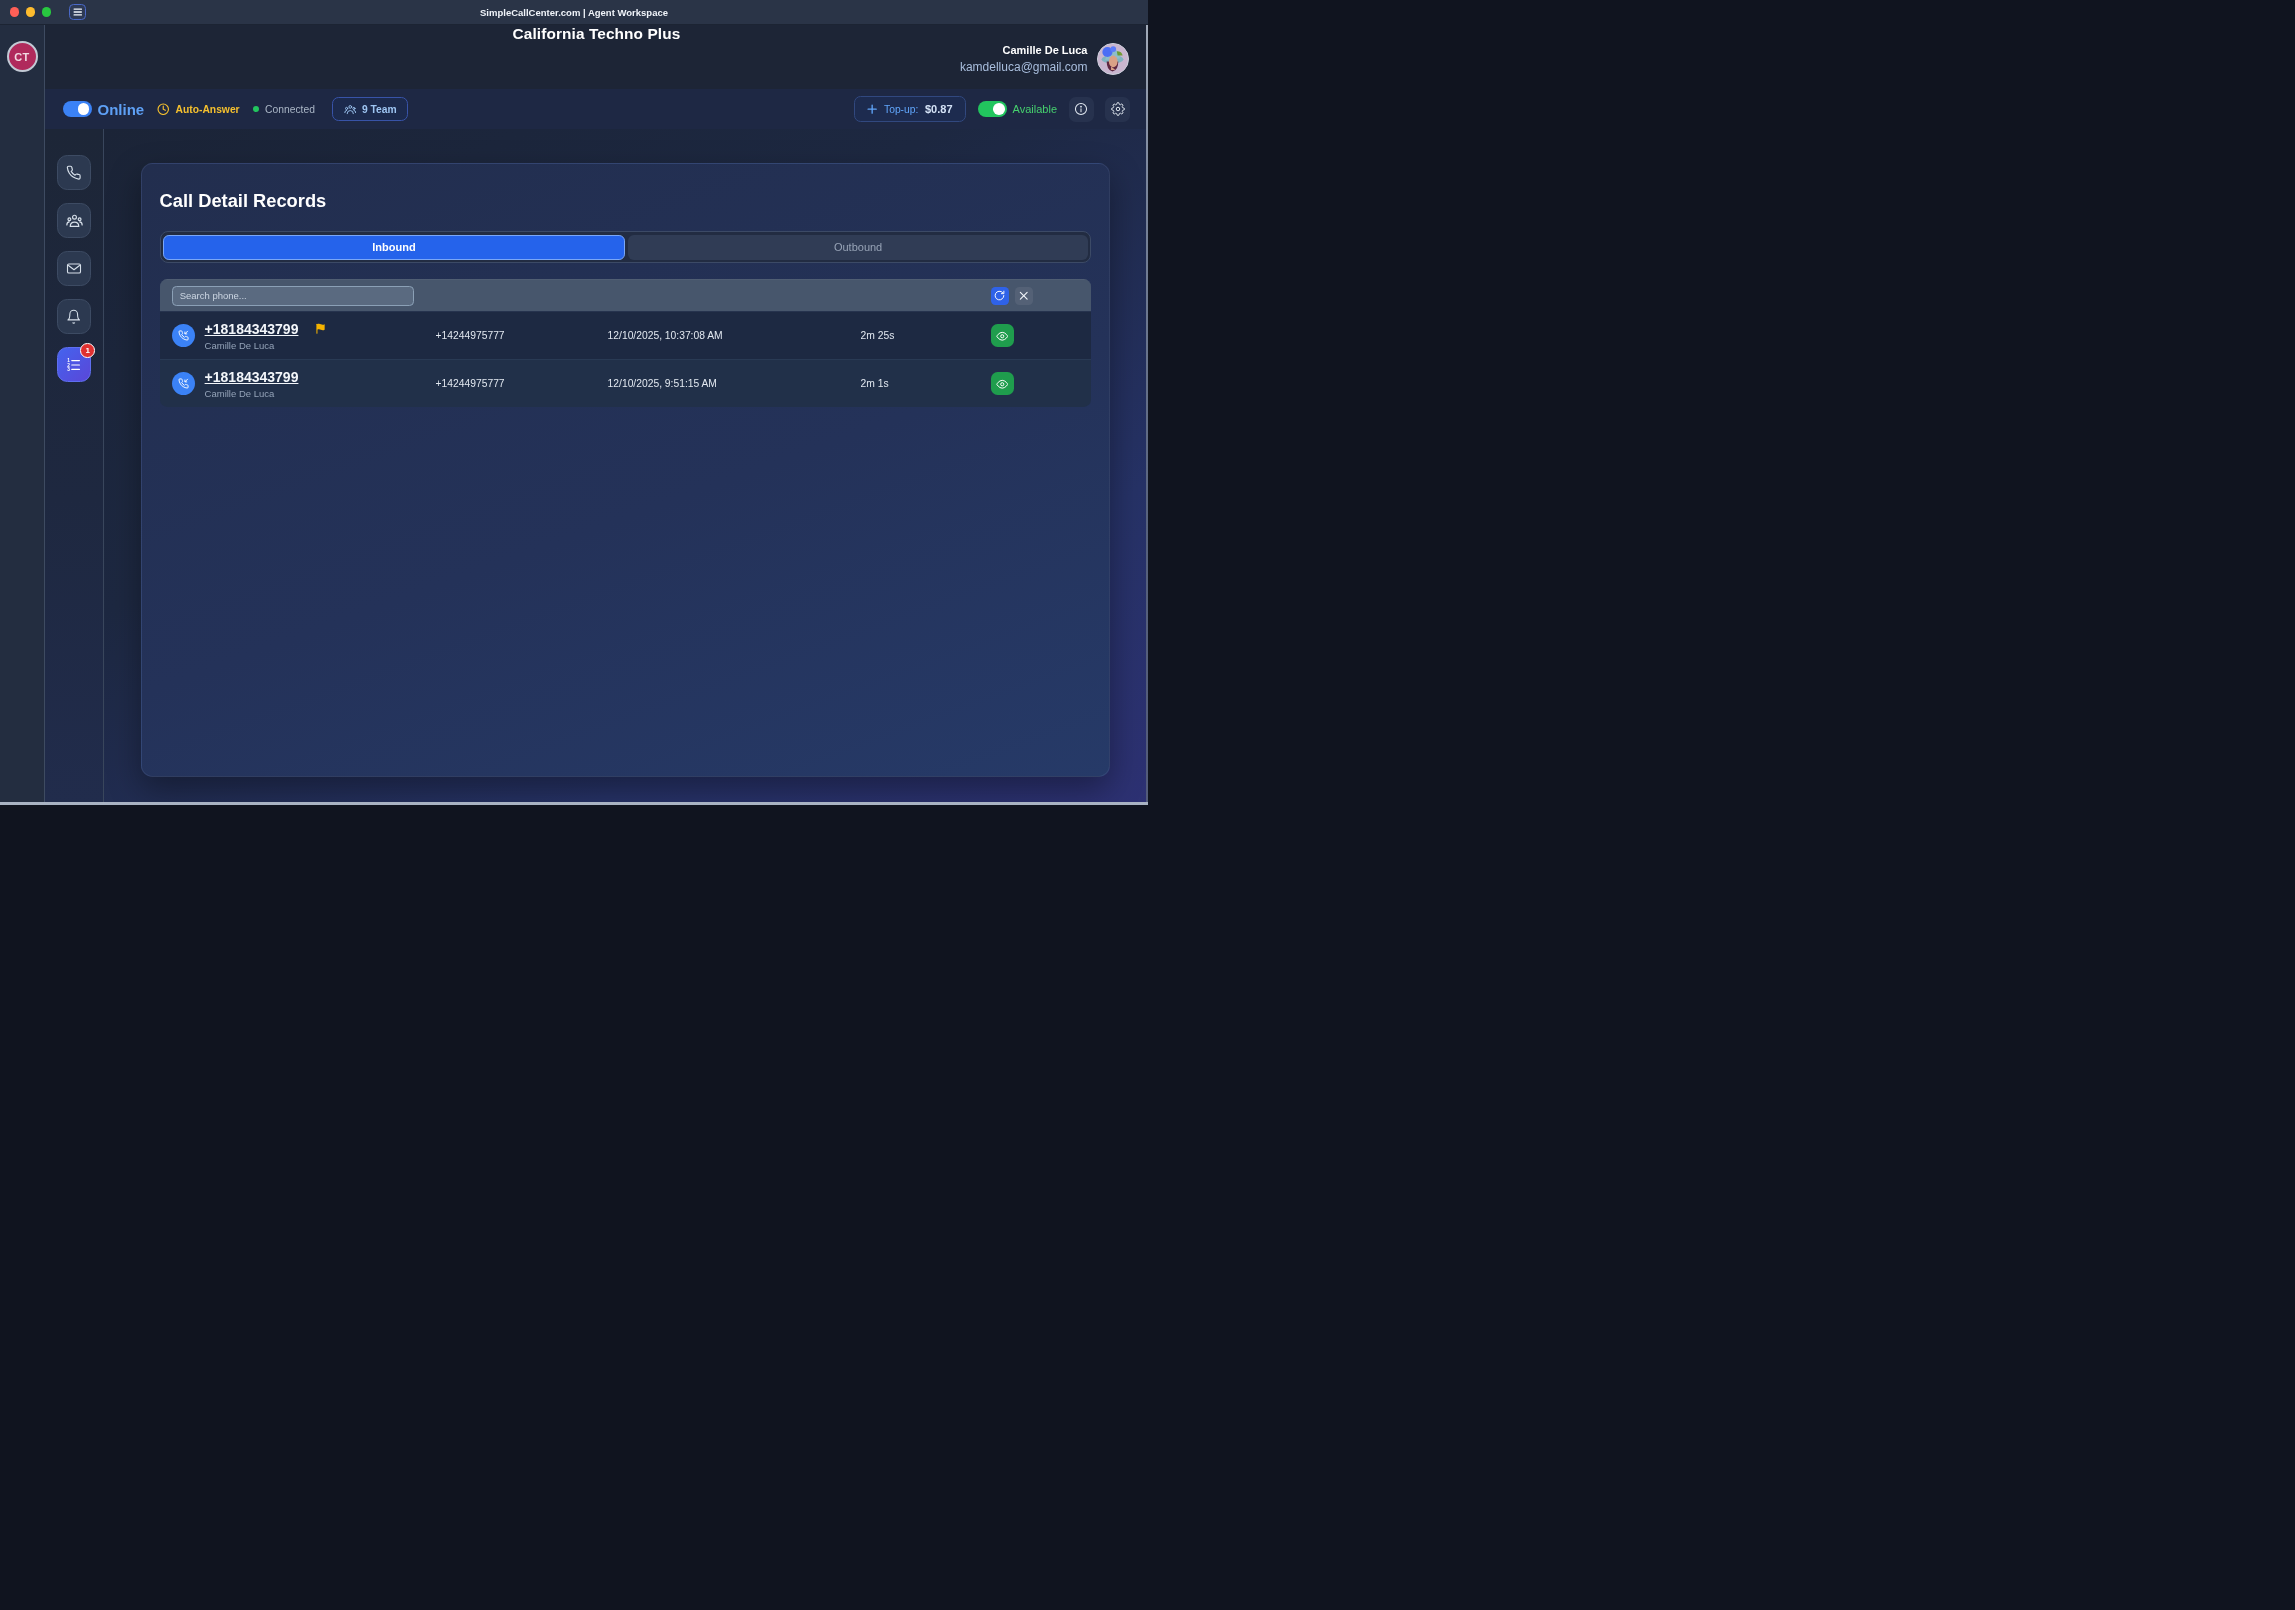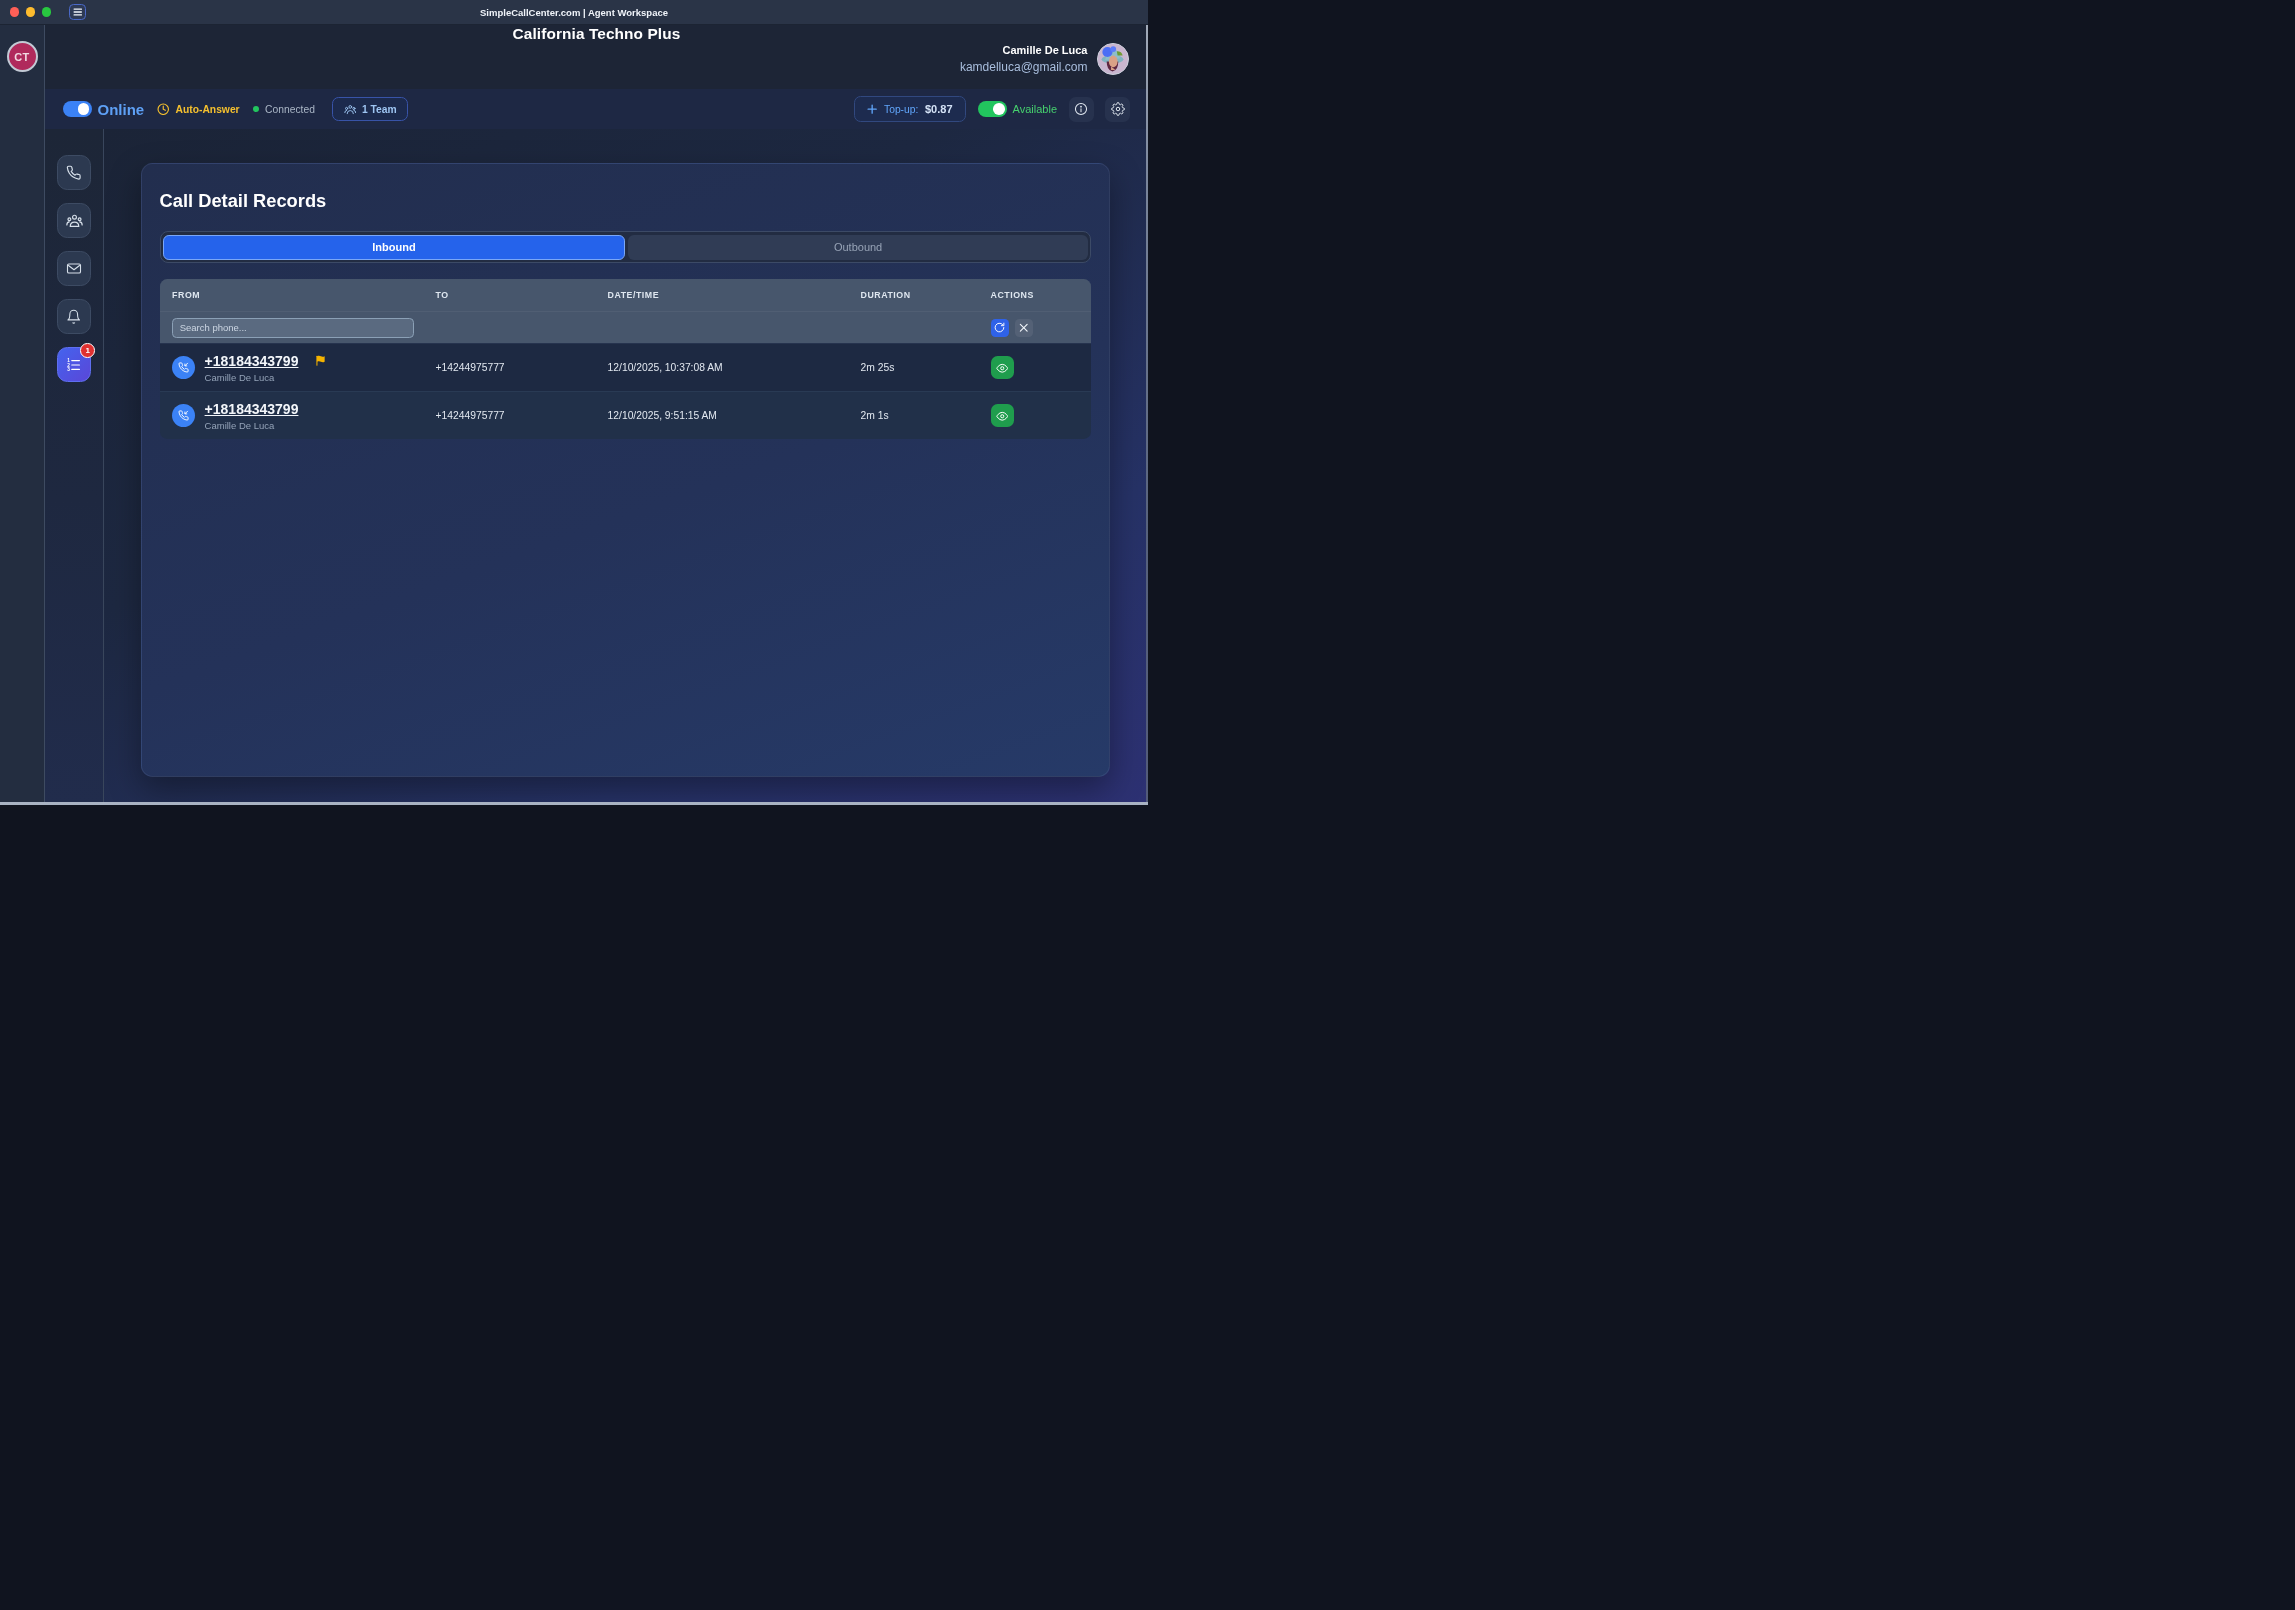--- a/index.html
+++ b/index.html
@@ -274,21 +274,21 @@
         <span>
           <svg width="12.5" height="11" viewBox="0 0 24 20" fill="none" stroke="#9ec5f2" stroke-width="1.8" stroke-linecap="round">
               <circle cx="12" cy="5" r="2.6"></circle>
               <circle cx="5" cy="8" r="2.1"></circle>
               <circle cx="19" cy="8" r="2.1"></circle>
               <path d="M6 18 q0-6 6-6 q6 0 6 6"></path>
               <path d="M1.5 16 q0-4.2 3.5-4.6"></path>
               <path d="M22.5 16 q0-4.2-3.5-4.6"></path>
             </svg>
         </span>
-        <span>1 Team</span>
+        <span>9 Team</span>
       </div>
 
       <div class="sb-right">
         <div class="topup-btn">
           <span class="plus">
             <svg width="10.3" height="10.3" viewBox="0 0 14 14" stroke="#60a5fa" stroke-width="1.8" stroke-linecap="round">
                 <line x1="7" y1="1.5" x2="7" y2="12.5"></line>
                 <line x1="1.5" y1="7" x2="12.5" y2="7"></line>
               </svg>
           </span>
@@ -381,27 +381,20 @@
           <div class="card-title">Call Detail Records</div>
 
           <div class="tabs">
             <div class="tab active">Inbound</div>
             <div class="tab inactive">Outbound</div>
           </div>
 
 
           <div class="table">
 
-            <div class="t-grid t-head">
-              <span class="c1">FROM</span>
-              <span>TO</span>
-              <span>DATE/TIME</span>
-              <span>DURATION</span>
-              <span>ACTIONS</span>
-            </div>
 
             <div class="t-grid t-search">
               <div class="c1">
                 <input class="search-input" type="text" placeholder="Search phone..." style="">
               </div>
               <div></div>
                 <div></div>
                 <div></div>
               <div class="actions-tools">
                 <div class="sq-btn refresh">

